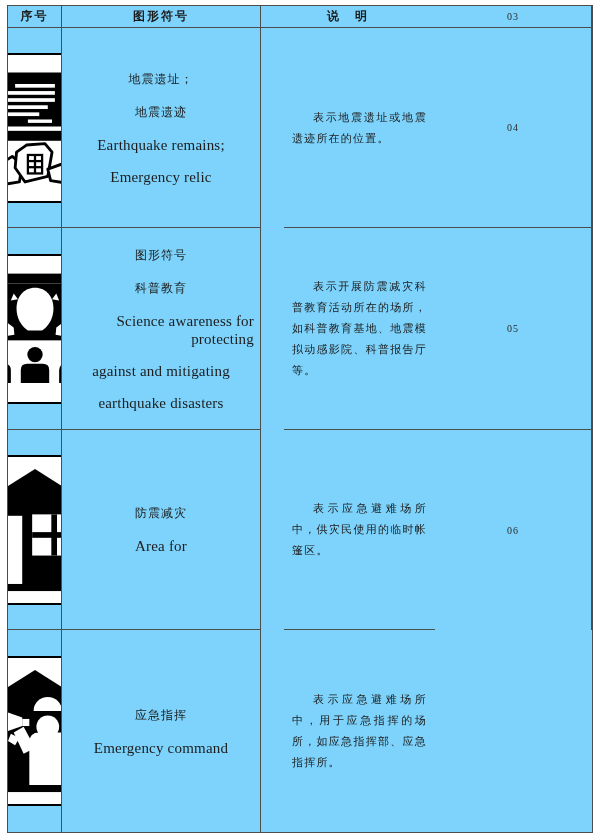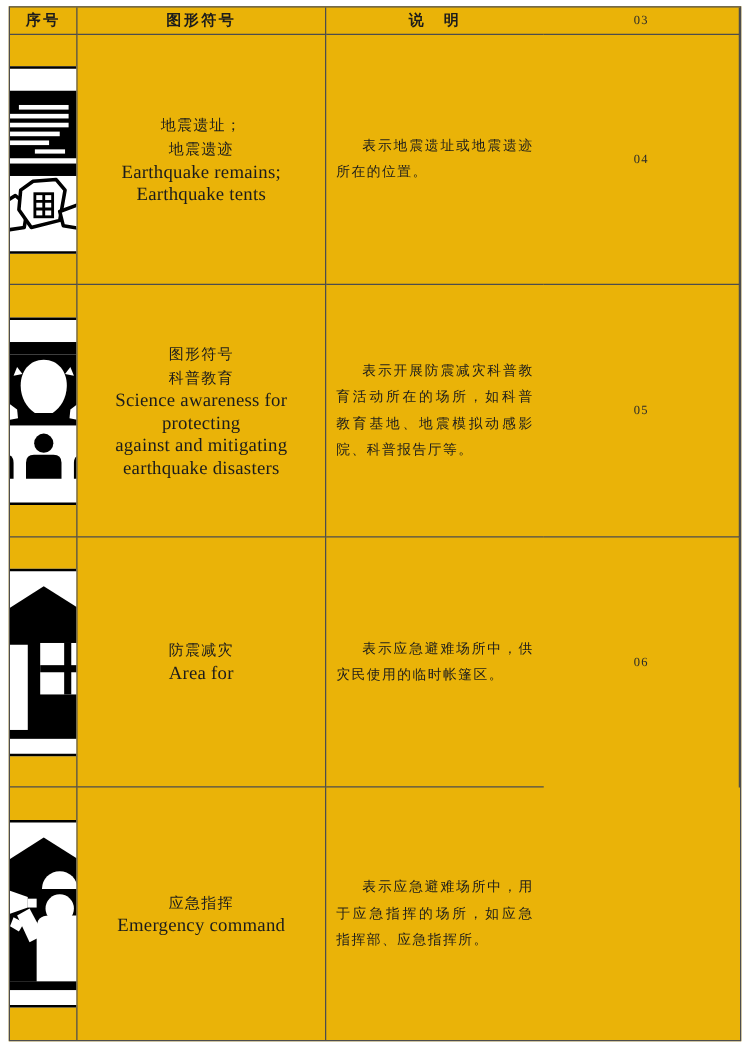--- a/index.html
+++ b/index.html
@@ -16,21 +16,21 @@
   .grid-table {
     position: absolute;
     left: 7px;
     top: 5px;
     width: 586px;
     height: 828px;
     border: 1px solid #4d4d4d;
     display: grid;
     grid-template-columns: 54px 199px 174px 1fr;
     grid-template-rows: 22px 200px 202px 200px 1fr;
-    background: #eab308;
+    background: #7dd3fc;
   }
   .cell {
     border-right: 1px solid #4d4d4d;
     border-bottom: 1px solid #4d4d4d;
     display: flex;
     align-items: center;
     justify-content: center;
     overflow: hidden;
   }
   .cell.last-col { border-right: none; }
@@ -45,24 +45,24 @@
   .symbox {
     width: 152px;
     height: 150px;
     border: 2px solid #000;
     background: #fff;
     display: flex;
     align-items: center;
     justify-content: center;
   }
   .symbox svg { width: 144px; height: 142px; display: block; }
-  .meaning-cell { flex-direction: column; text-align: center; padding: 4px 6px; }
+  .meaning-cell { flex-direction: column; text-align: right; padding: 4px 6px; gap: 14px; }
   .meaning-cell .zh { font-size: 12px; line-height: 19px; letter-spacing: 1px; }
   .meaning-cell .en { font-size: 15px; line-height: 18px; letter-spacing: 0.2px; }
-  .desc-cell { align-items: center; padding: 0 8px; }
+  .desc-cell { align-items: center; padding: 0 8px; margin-left: 23px; }
   .desc-cell p {
     font-size: 11px;
     line-height: 21px;
     letter-spacing: 1.2px;
     text-align: justify;
     text-indent: 1.9em;
     width: 100%;
   }
 </style>
 </head>
@@ -103,21 +103,21 @@
             <line x1="45" y1="73.3" x2="55" y2="73.3"></line>
             <line x1="45" y1="77.6" x2="55" y2="77.6"></line>
           </g>
         </svg>
       </div>
     </div>
     <div class="cell meaning-cell">
       <div class="zh">地震遗址；</div>
       <div class="zh">地震遗迹</div>
       <div class="en">Earthquake remains;</div>
-      <div class="en">Earthquake tents</div>
+      <div class="en">Emergency relic</div>
     </div>
     <div class="cell desc-cell last-col">
       <p>表示地震遗址或地震遗迹所在的位置。</p>
     </div>
 
     <div class="cell no-cell">04</div>
     <div class="cell sym-cell">
       <div class="symbox">
         <svg viewBox="0 0 100 100" xmlns="http://www.w3.org/2000/svg">
           <g fill="#000">

